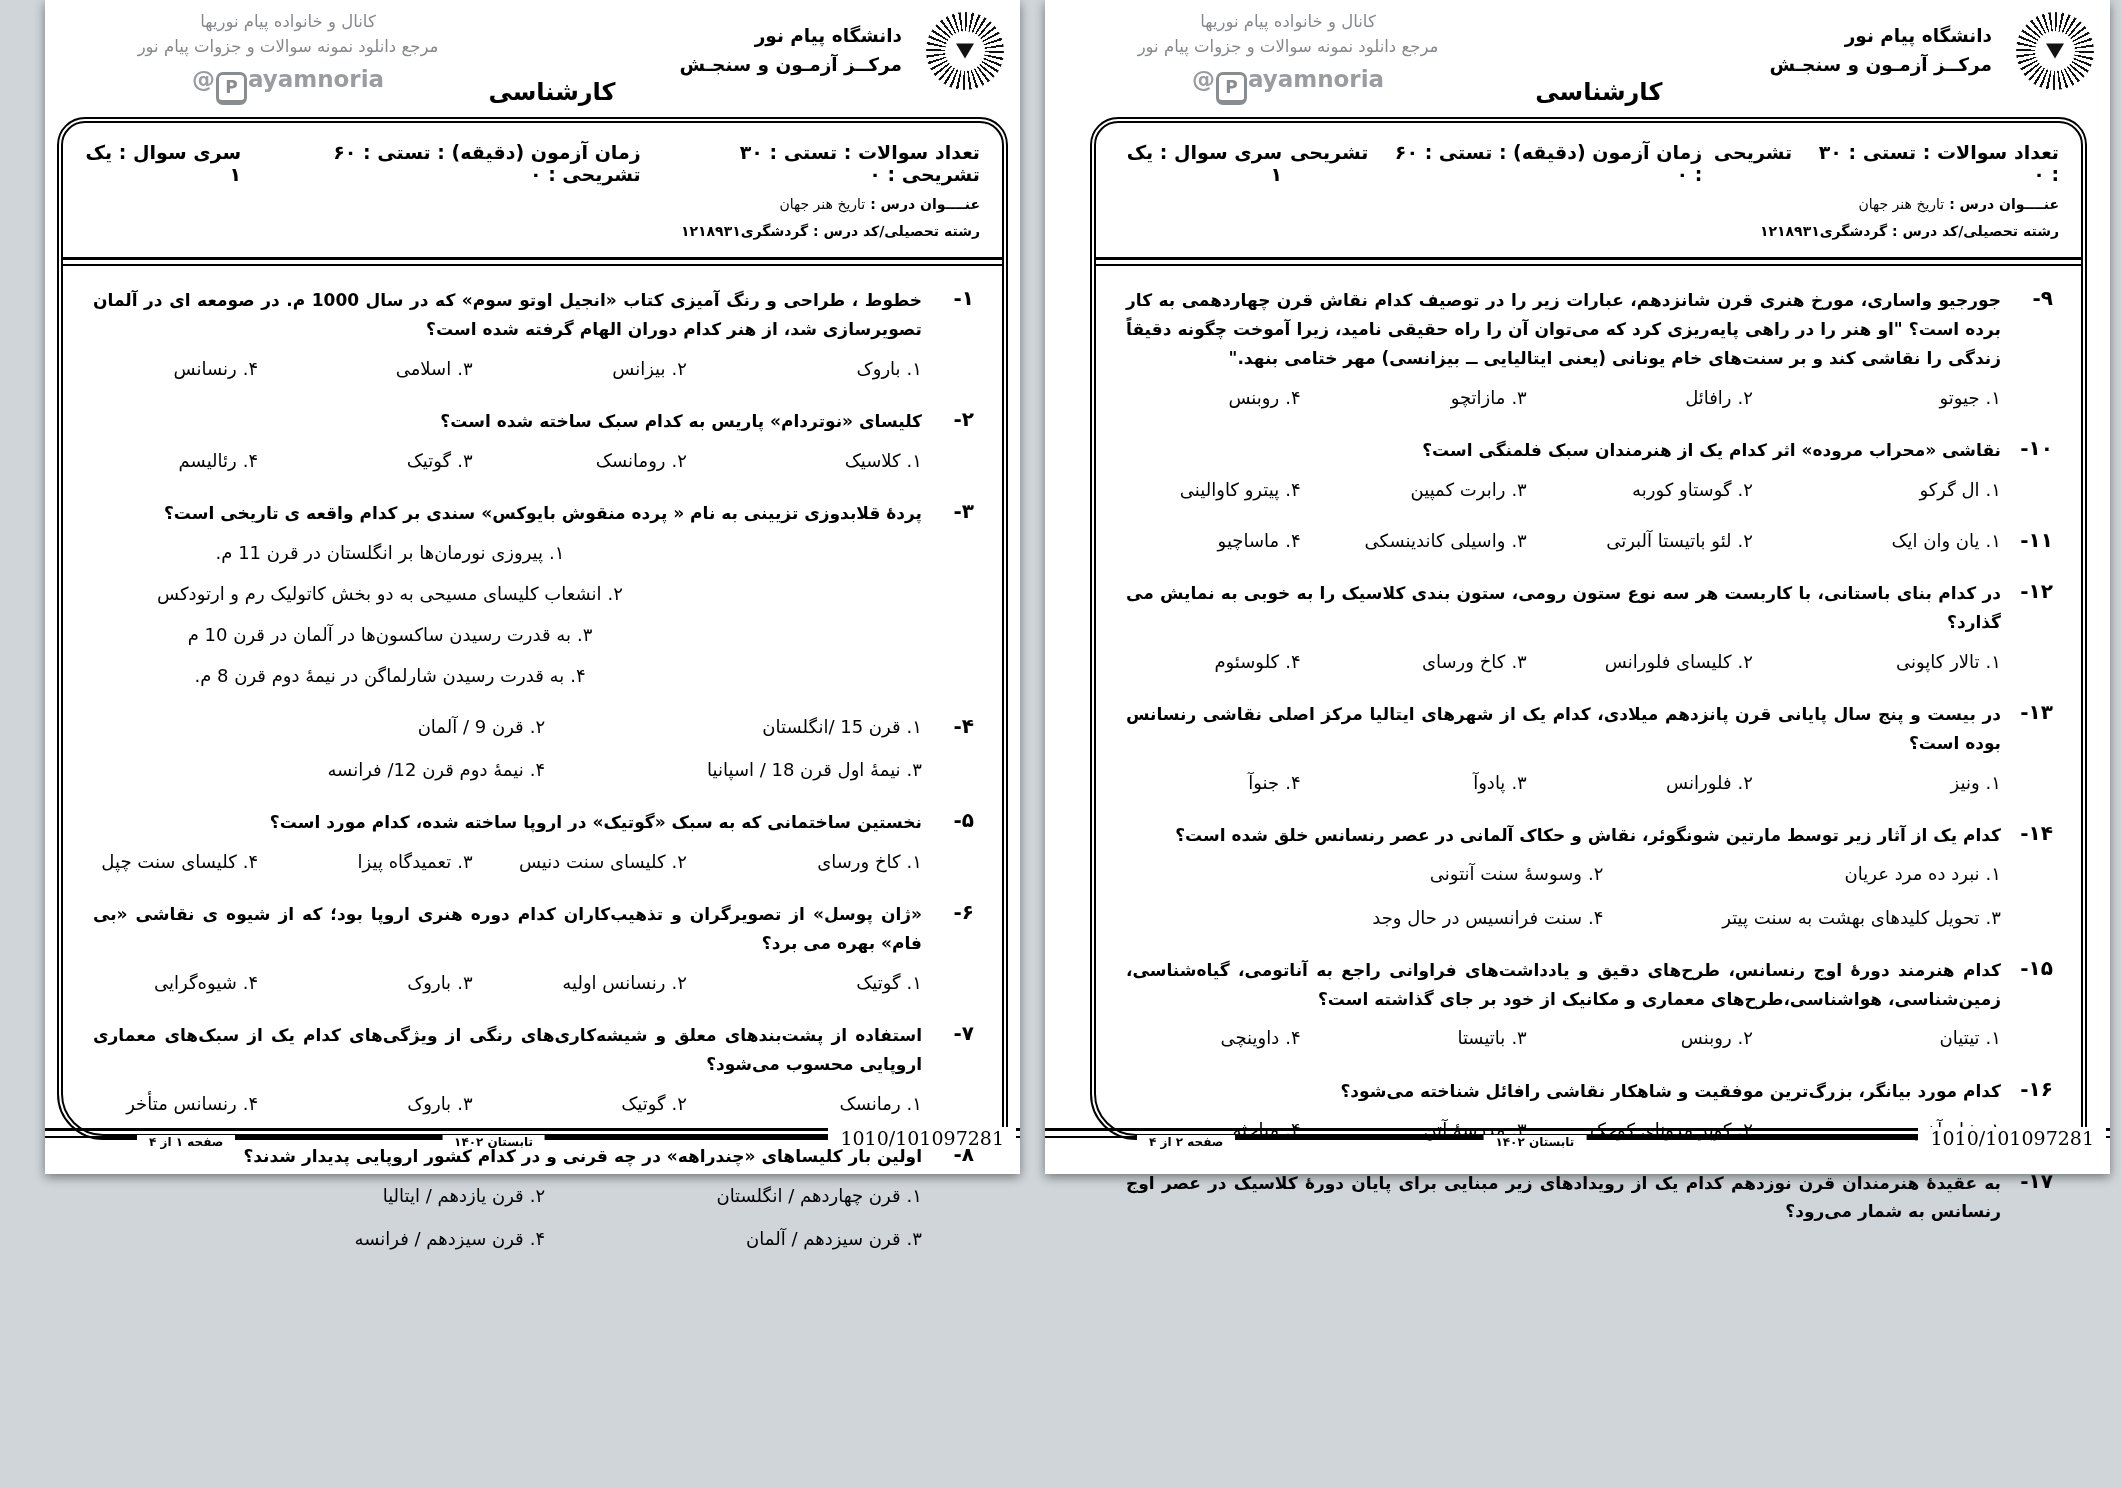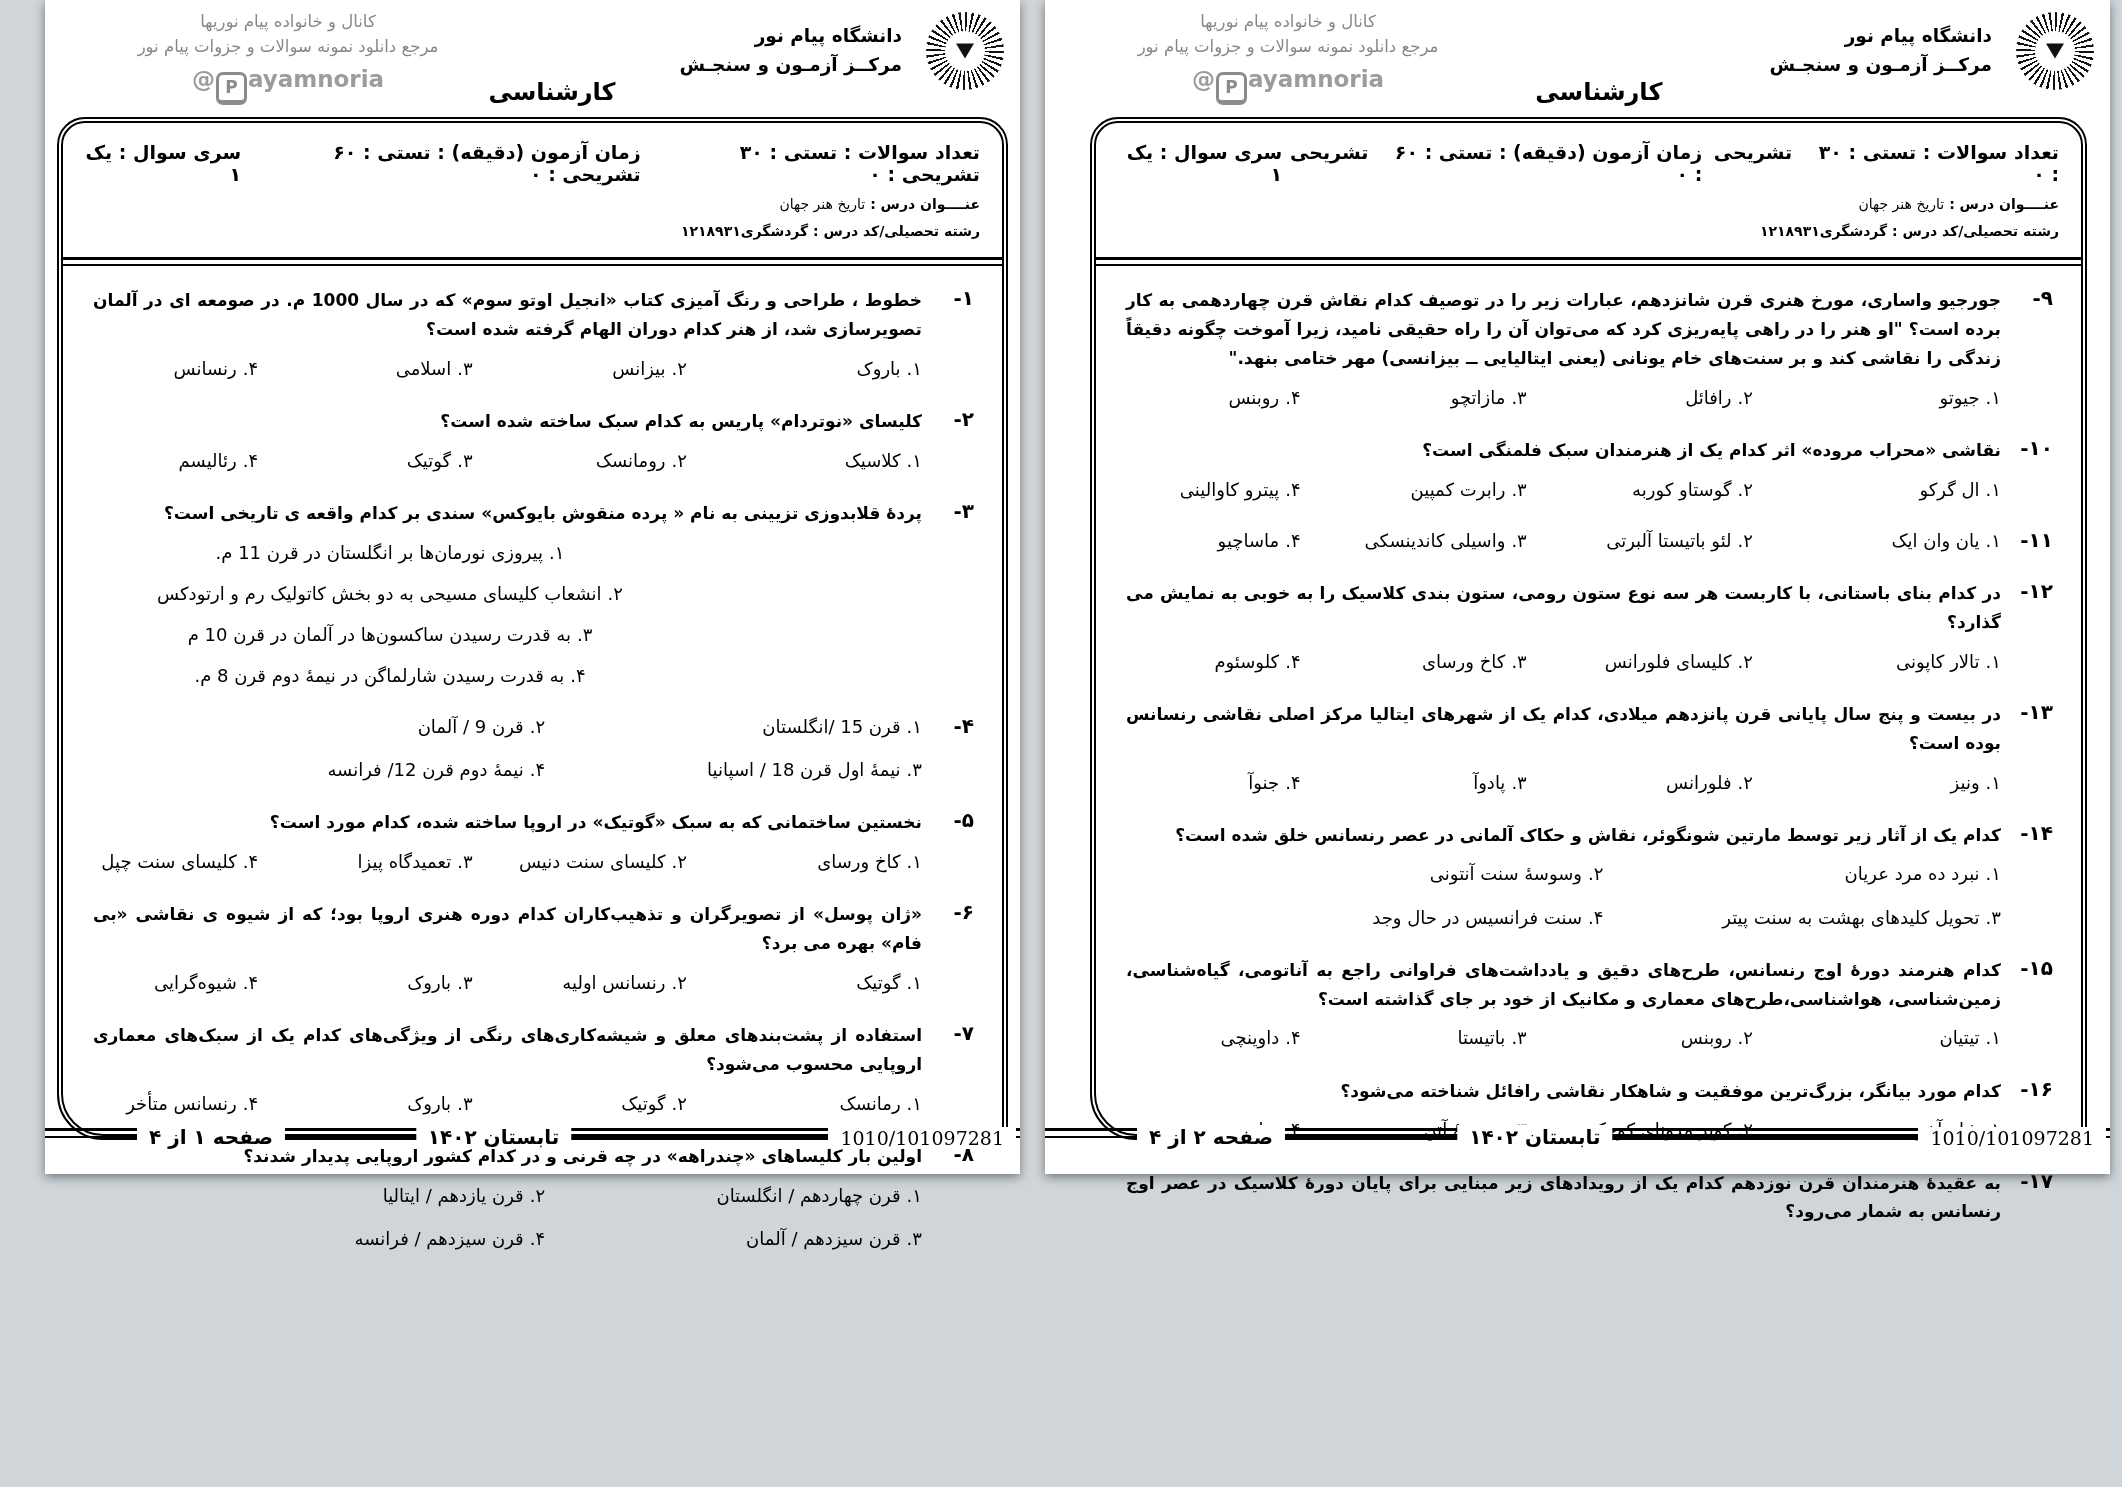--- a/index.html
+++ b/index.html
@@ -59,21 +59,21 @@
   .opts.row{display:grid;grid-template-columns:1.1fr 1fr 1fr .8fr;column-gap:8px;}
   .opts.grid2{display:grid;grid-template-columns:1.02fr 1.25fr;row-gap:17px;column-gap:8px;}
   .opts.stack{display:flex;flex-direction:column;gap:15px;margin-left:0;margin-right:235px;align-items:center;}
   .opt{white-space:nowrap;}
   .o-num{margin-left:6px;}
 
   
   .fline{position:absolute;left:0;right:0;bottom:36px;height:5px;
       border-top:3.5px solid #000;border-bottom:2.5px solid #000;}
   .f-label{position:absolute;bottom:25px;background:#fff;padding:0 12px;
-      font-weight:bold;font-size:20px;white-space:nowrap;}
+      font-weight:bold;font-size:12px;white-space:nowrap;}
   .f-page{left:92px;}
   .f-term{left:46%;transform:translateX(-50%);}
   .f-code{right:4px;font-family:"DejaVu Serif","Liberation Serif",serif;
       font-weight:normal;direction:ltr;font-size:19px;}
 </style>
 </head>
 <body>
 
 <div class="page" id="page1">
   <div class="wm">

